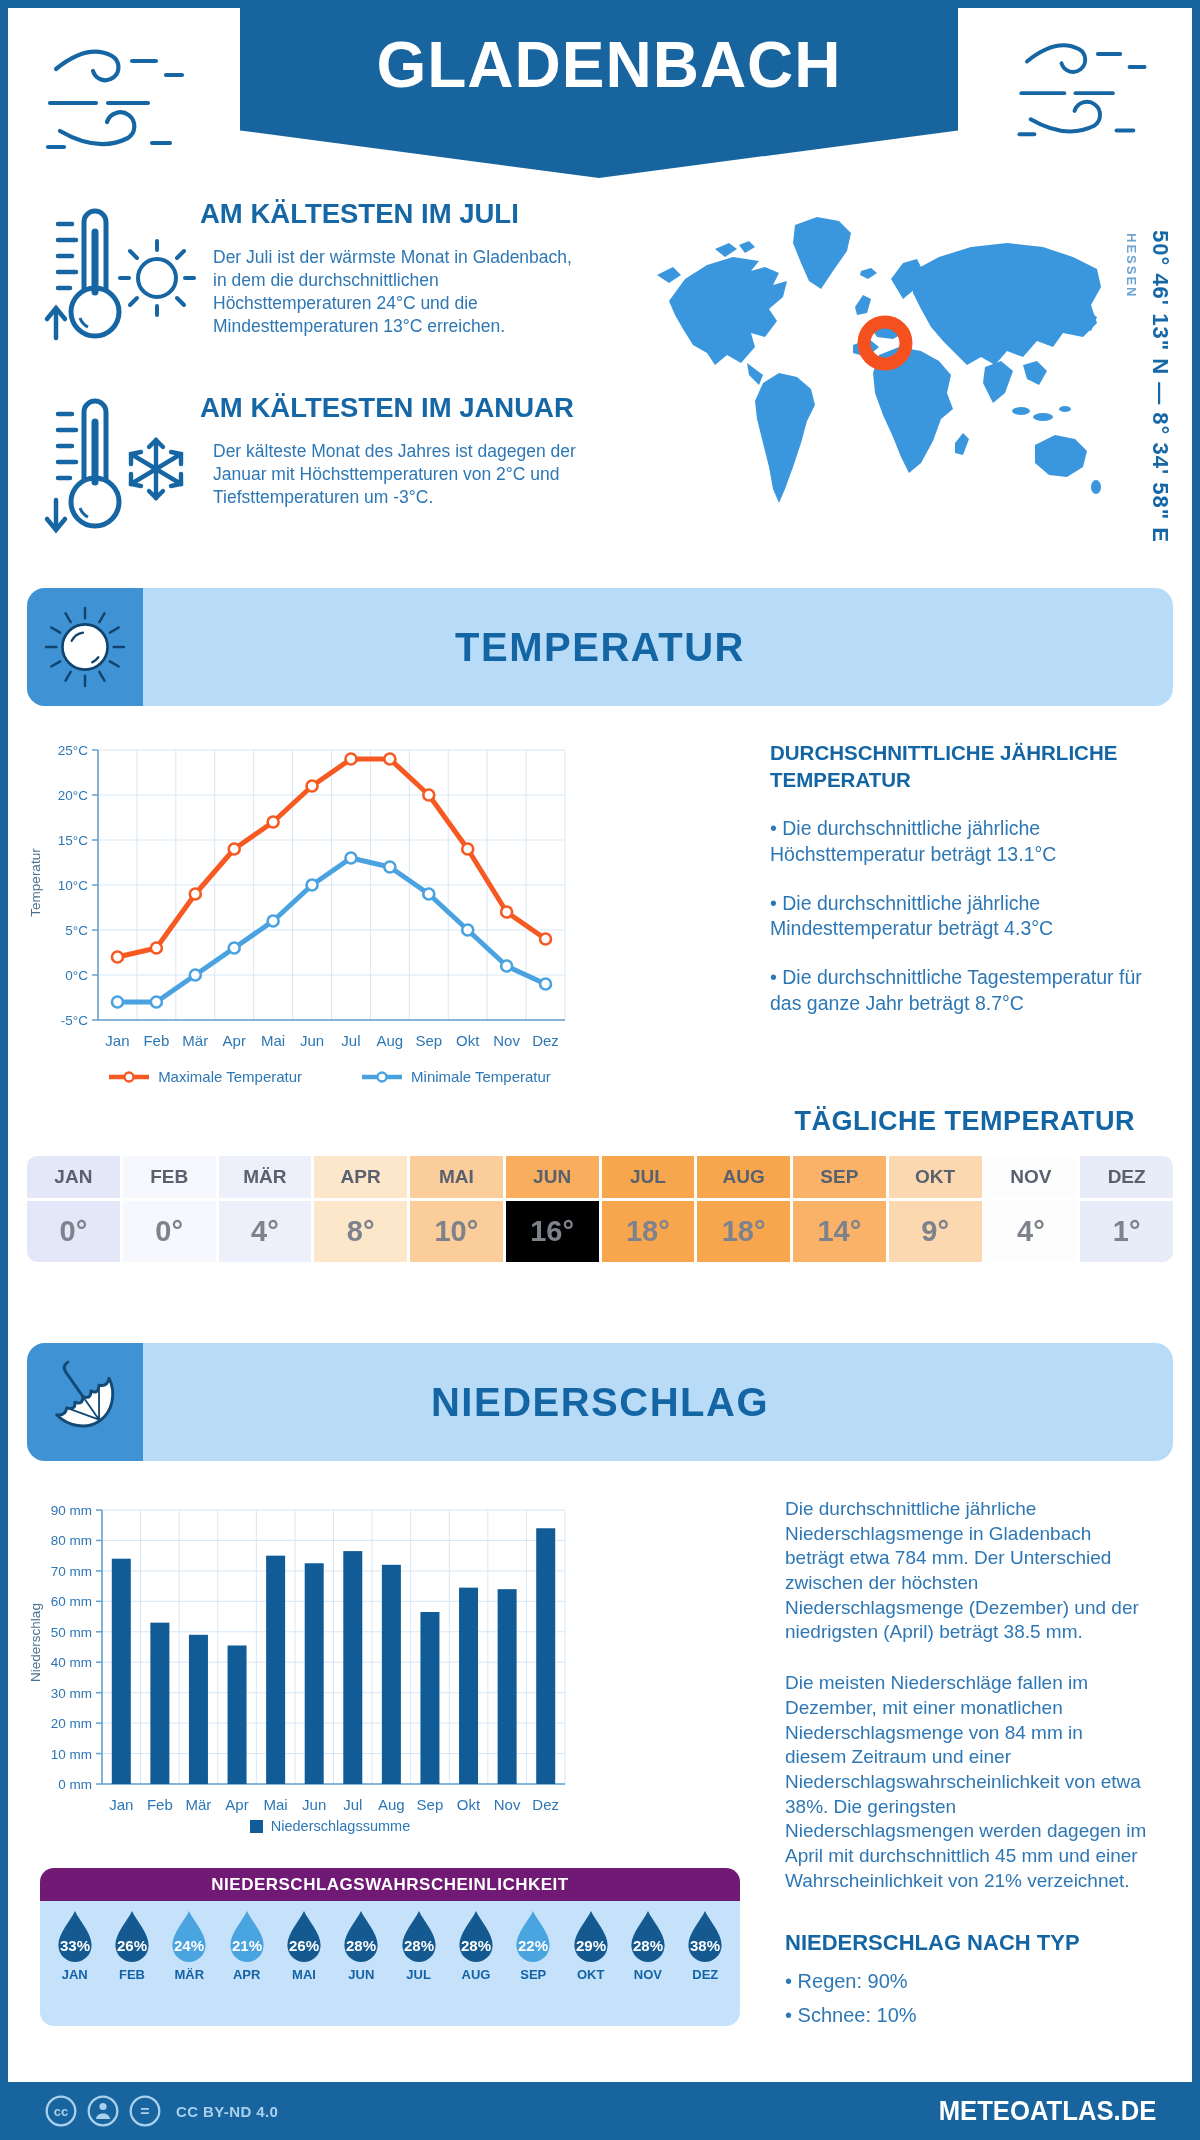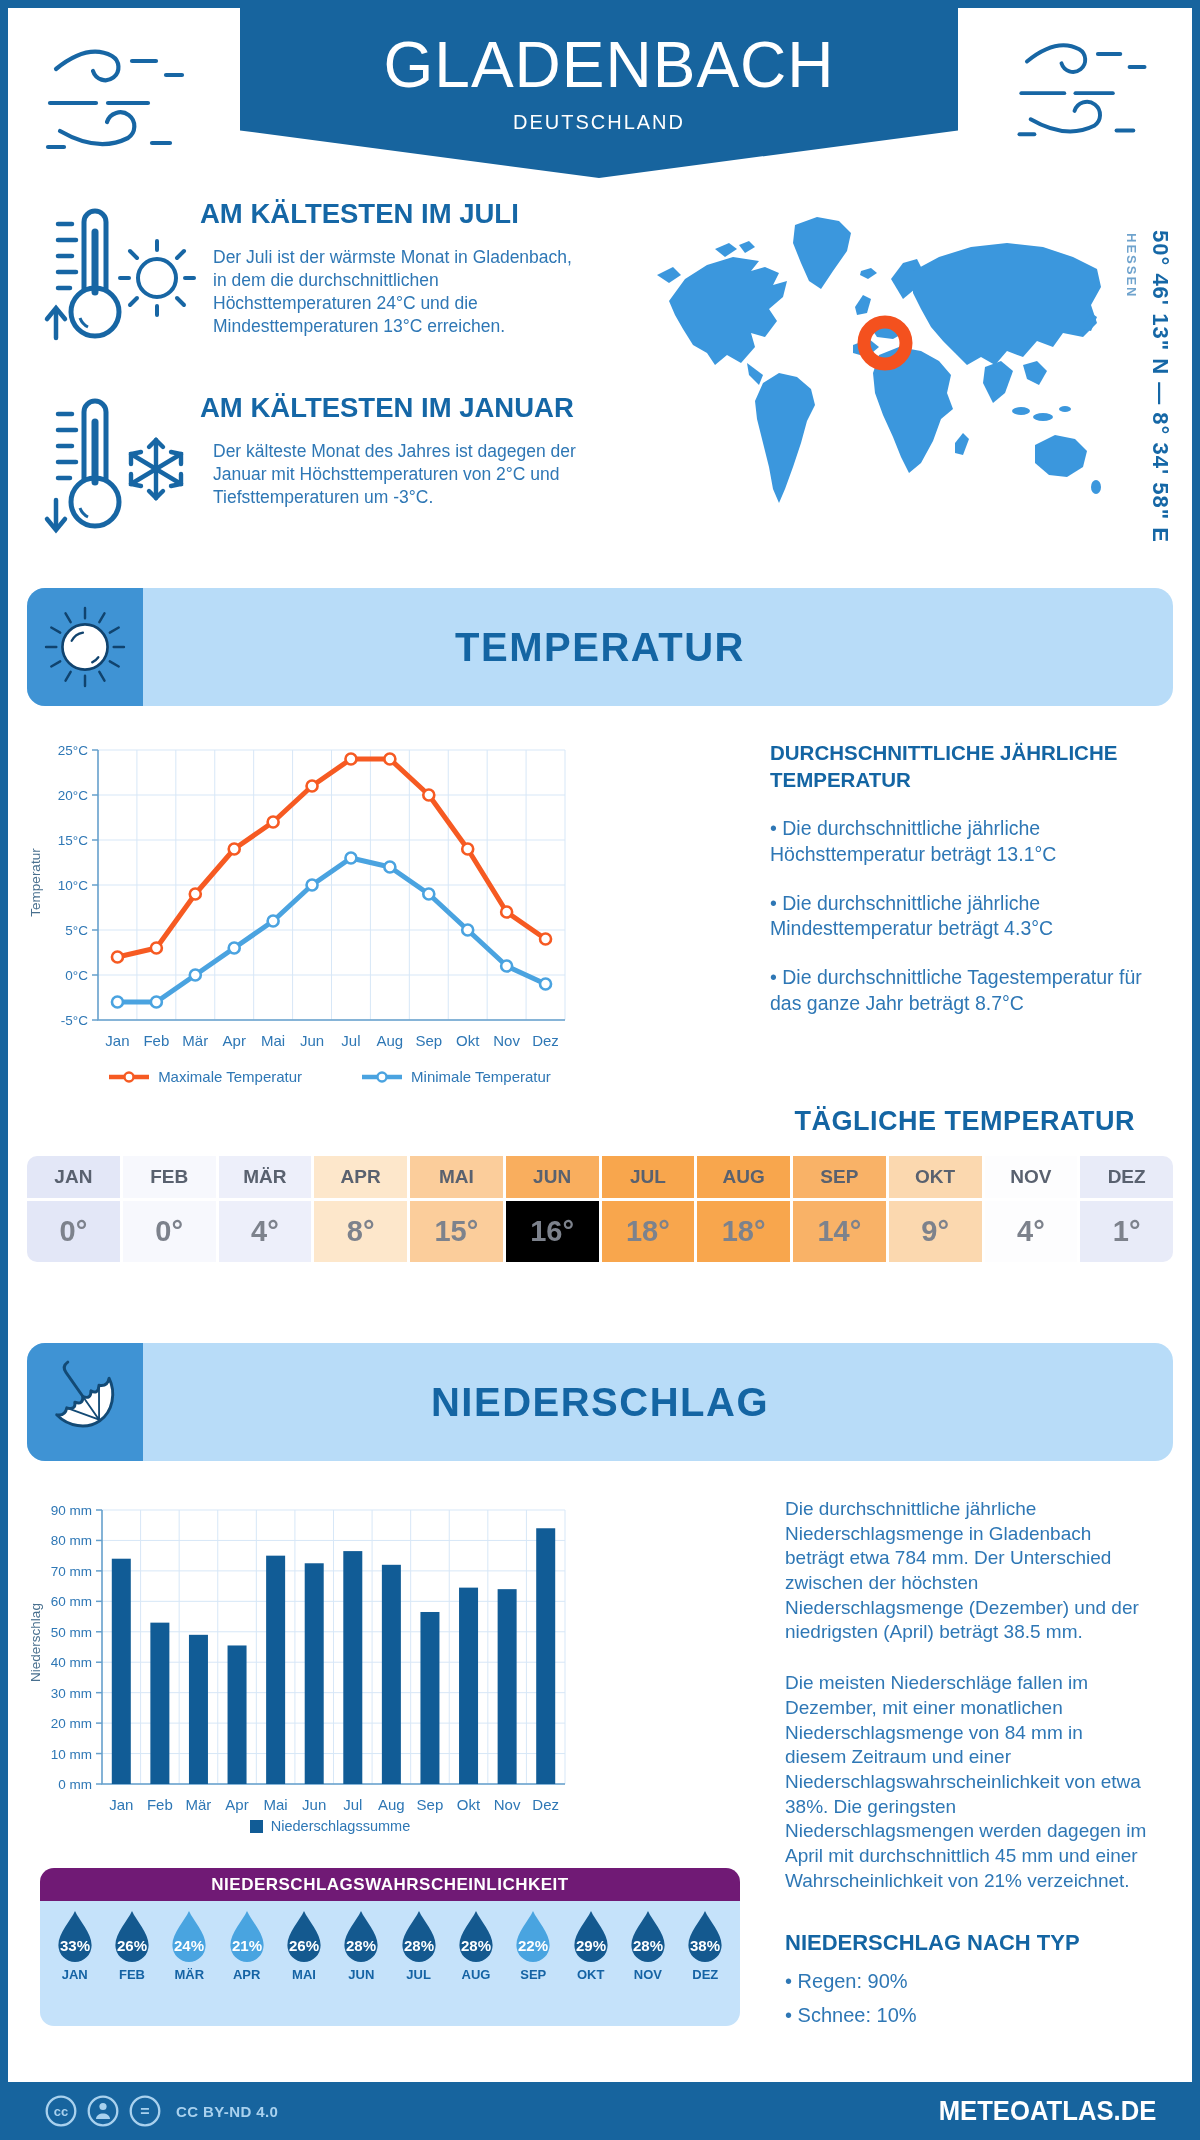--- a/index.html
+++ b/index.html
@@ -3,21 +3,21 @@
 <meta charset="utf-8">
 <style>
   html,body{margin:0;padding:0;background:#fff;}
   #page{position:relative;width:1200px;height:2140px;background:#fff;overflow:hidden;
         font-family:"Liberation Sans",sans-serif;}
   .abs{position:absolute;}
   #frame{position:absolute;inset:0;border:8px solid #17649e;pointer-events:none;z-index:60;}
   
   .banner-ribbon{left:240px;top:8px;width:718px;height:170px;background:#17649e;
      clip-path:polygon(0 0,100% 0,100% 72%,50% 100%,0 72%);text-align:center;z-index:5;}
-  .city{color:#fff;font-size:64px;font-weight:normal;letter-spacing:1px;margin-top:20px;padding-left:20px;}
+  .city{color:#fff;font-size:64px;font-weight:bold;letter-spacing:1px;margin-top:20px;padding-left:20px;}
   .country{color:#fff;font-size:20px;letter-spacing:2px;margin-top:9px;}
   
   .hl-title{font-size:27.5px;font-weight:bold;color:#1567a6;}
   .hl-text{font-size:17.5px;line-height:1.32;color:#2e77b5;}
   .vcoords{writing-mode:vertical-rl;font-size:22px;font-weight:bold;color:#1567a6;letter-spacing:1px;}
   .vregion{writing-mode:vertical-rl;font-size:13px;font-weight:bold;color:#6fa3cd;letter-spacing:2px;}
   
   .sec-banner{left:27px;width:1146px;height:118px;background:#b8dcf8;border-radius:18px;}
   .sec-banner .sq{position:absolute;left:0;top:0;width:116px;height:118px;background:#3f93d4;
       border-radius:18px 0 0 18px;display:flex;align-items:center;justify-content:center;}
@@ -71,21 +71,20 @@
       <path d="M126 40 h16"></path>
     <path d="M10 68 h46"></path>
       <path d="M68 68 h40"></path>
     <path d="M20 96 q38 22 68 7 a14 14 0 1 0 -21 -16"></path>
     <path d="M8 112 h16"></path>
       <path d="M112 108 h18"></path>
   </svg>
 
   <div class="abs banner-ribbon">
     <div class="city">GLADENBACH</div>
-    <div class="country">DEUTSCHLAND</div>
   </div>
 
   <svg class="abs" style="left:42px;top:198px" width="155" height="152" viewBox="0 0 155 152" fill="none" stroke="#1766a4">
     <g stroke-width="4.5" stroke-linecap="round">
       <path d="M16 26 h14"></path>
         <path d="M16 42 h18"></path>
         <path d="M16 58 h14"></path>
         <path d="M16 74 h18"></path>
         <path d="M16 90 h12"></path>
     </g>
@@ -299,21 +298,21 @@
       <div class="dt-col">
         <div class="dt-m" style="background: rgb(237, 239, 250);">MÄR</div>
         <div class="dt-v" style="background: rgb(237, 239, 250);">4°</div>
       </div>
       <div class="dt-col">
         <div class="dt-m" style="background: rgb(253, 231, 203);">APR</div>
         <div class="dt-v" style="background: rgb(253, 231, 203);">8°</div>
       </div>
       <div class="dt-col">
         <div class="dt-m" style="background: rgb(251, 205, 155);">MAI</div>
-        <div class="dt-v" style="background: rgb(251, 205, 155);">15°</div>
+        <div class="dt-v" style="background: rgb(251, 205, 155);">10°</div>
       </div>
       <div class="dt-col">
         <div class="dt-m" style="background: rgb(249, 174, 94);">JUN</div>
         <div class="dt-v" style="background: #000000;">16°</div>
       </div>
       <div class="dt-col">
         <div class="dt-m" style="background: rgb(248, 166, 77);">JUL</div>
         <div class="dt-v" style="background: rgb(248, 166, 77);">18°</div>
       </div>
       <div class="dt-col">

